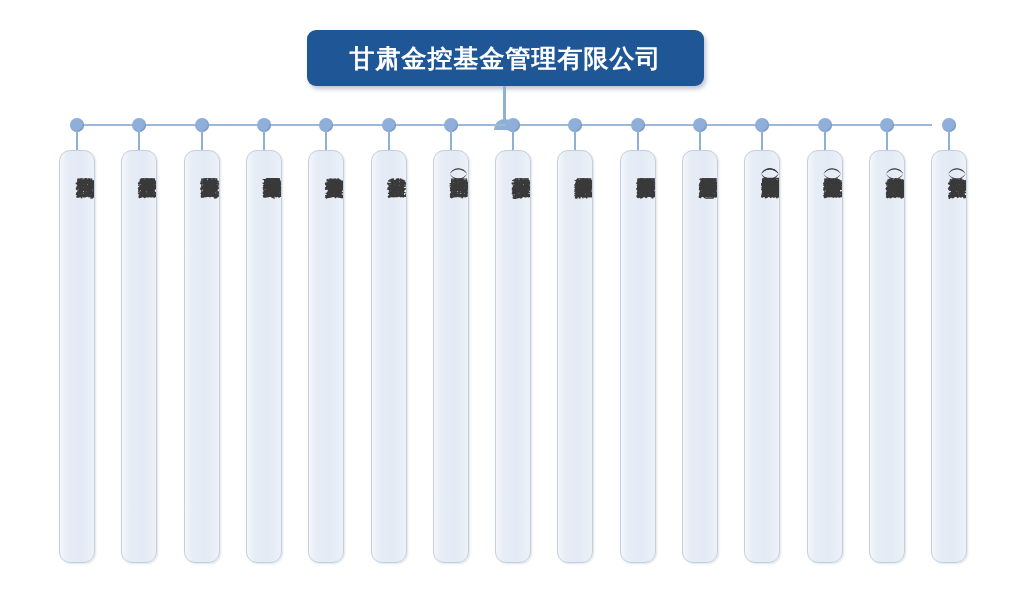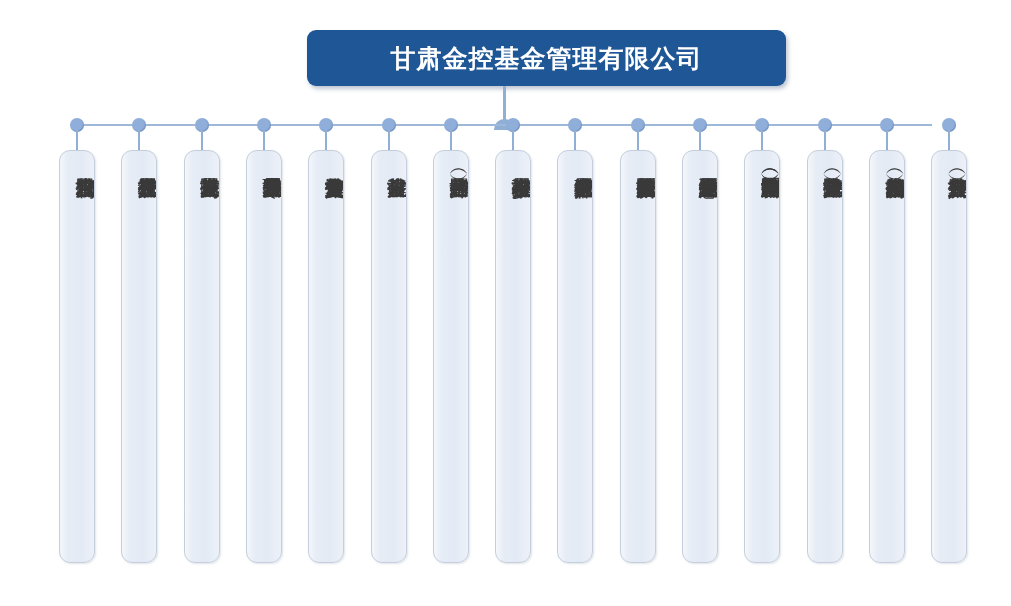--- a/index.html
+++ b/index.html
@@ -16,21 +16,21 @@
     height: 606px;
     background: #ffffff;
     overflow: hidden;
   }
 
   
   .root-node {
     position: absolute;
     left: 307px;
     top: 30px;
-    width: 479px;
+    width: 397px;
     height: 56px;
     border-radius: 9px;
     background: #1F5695;
     box-shadow: 2px 3px 4px rgba(90,110,140,0.40);
     display: flex;
     align-items: center;
     justify-content: center;
     box-sizing: border-box;
   }
   .root-title {

